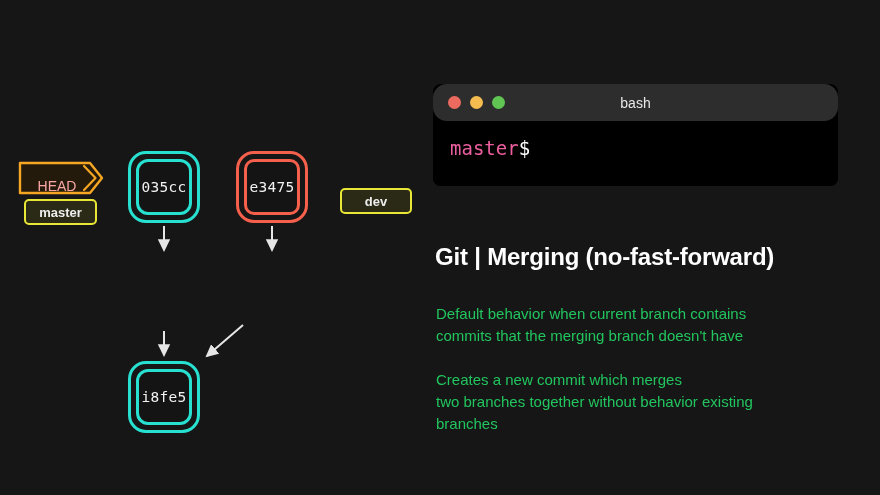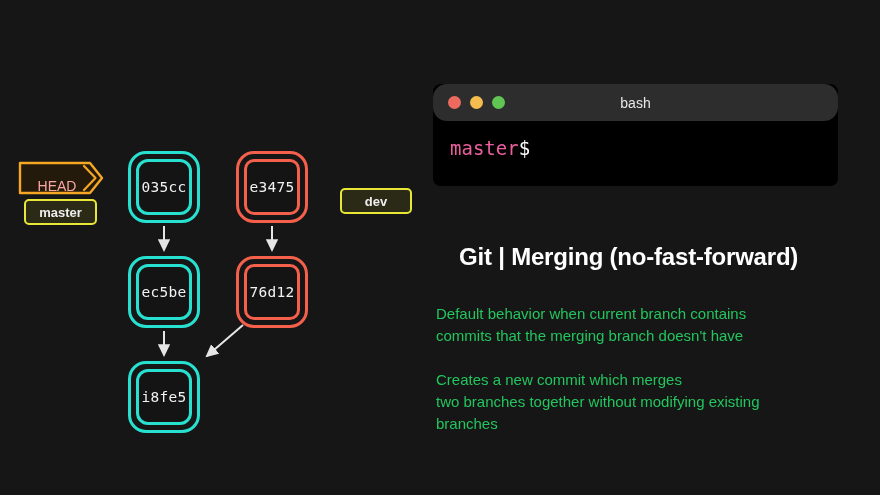--- a/index.html
+++ b/index.html
@@ -171,21 +171,20 @@
   #content-heading {
     position: absolute;
     left: 435px;
     top: 243px;
     font-family: "Liberation Sans", sans-serif;
     font-size: 24px;
     font-weight: bold;
     color: #ffffff;
     letter-spacing: -0.2px;
     white-space: nowrap;
-    margin-left: 24px;
   }
   .body-paragraph {
     position: absolute;
     left: 436px;
     font-family: "Liberation Sans", sans-serif;
     font-size: 15px;
     color: #22c55e;
     line-height: 22px;
     white-space: pre-line;
   }
@@ -223,43 +222,33 @@
 
   <div id="chip-master" class="branch-chip">master</div>
   <div id="chip-dev" class="branch-chip">dev</div>
 
   <div id="node-035cc" class="commit-node">
     <div class="commit-inner">
       <span class="commit-hash">035cc</span>
     </div>
   </div>
 
-  <div id="node-ec5be" class="commit-node">
-    <div class="commit-inner">
-      <span class="commit-hash">ec5be</span>
-    </div>
-  </div>
 
   <div id="node-i8fe5" class="commit-node">
     <div class="commit-inner">
       <span class="commit-hash">i8fe5</span>
     </div>
   </div>
 
   <div id="node-e3475" class="commit-node red">
     <div class="commit-inner">
       <span class="commit-hash">e3475</span>
     </div>
   </div>
 
-  <div id="node-76d12" class="commit-node red">
-    <div class="commit-inner">
-      <span class="commit-hash">76d12</span>
-    </div>
-  </div>
 
 </div>
 
 <div id="terminal-window">
   <div id="terminal-titlebar">
     <div id="terminal-dots">
       <span class="term-dot red"></span>
       <span class="term-dot yellow"></span>
       <span class="term-dot green"></span>
     </div>
@@ -269,14 +258,14 @@
     <div id="terminal-prompt"><span class="prompt-branch">master</span><span class="prompt-sigil">$</span></div>
   </div>
 </div>
 
 <div id="content-heading">Git | Merging (no-fast-forward)</div>
 
 <div id="paragraph-0" class="body-paragraph">Default behavior when current branch contains
 commits that the merging branch doesn't have</div>
 
 <div id="paragraph-1" class="body-paragraph">Creates a new commit which merges
-two branches together without modifying existing
+two branches together without behavior existing
 branches</div>
 
 </body></html>

